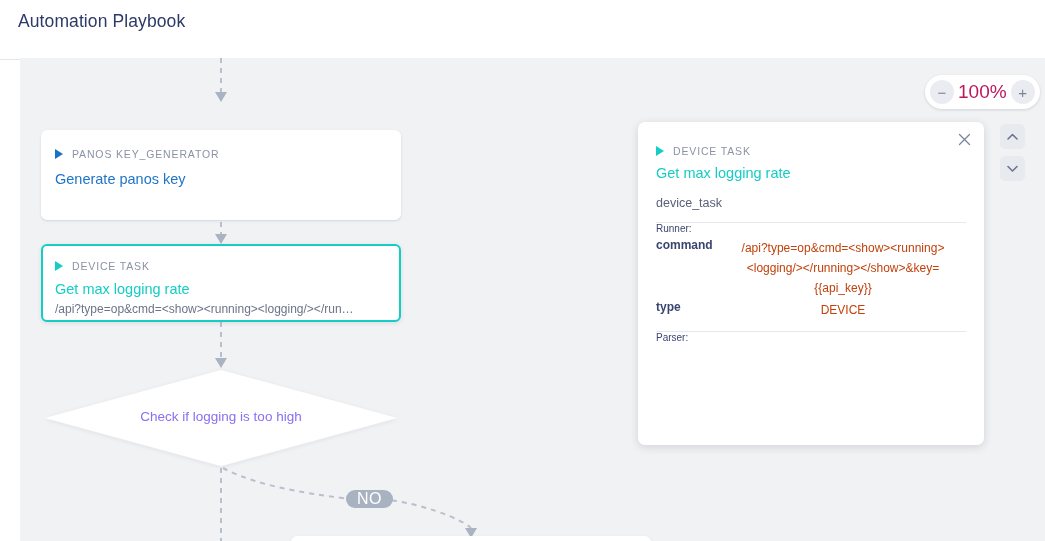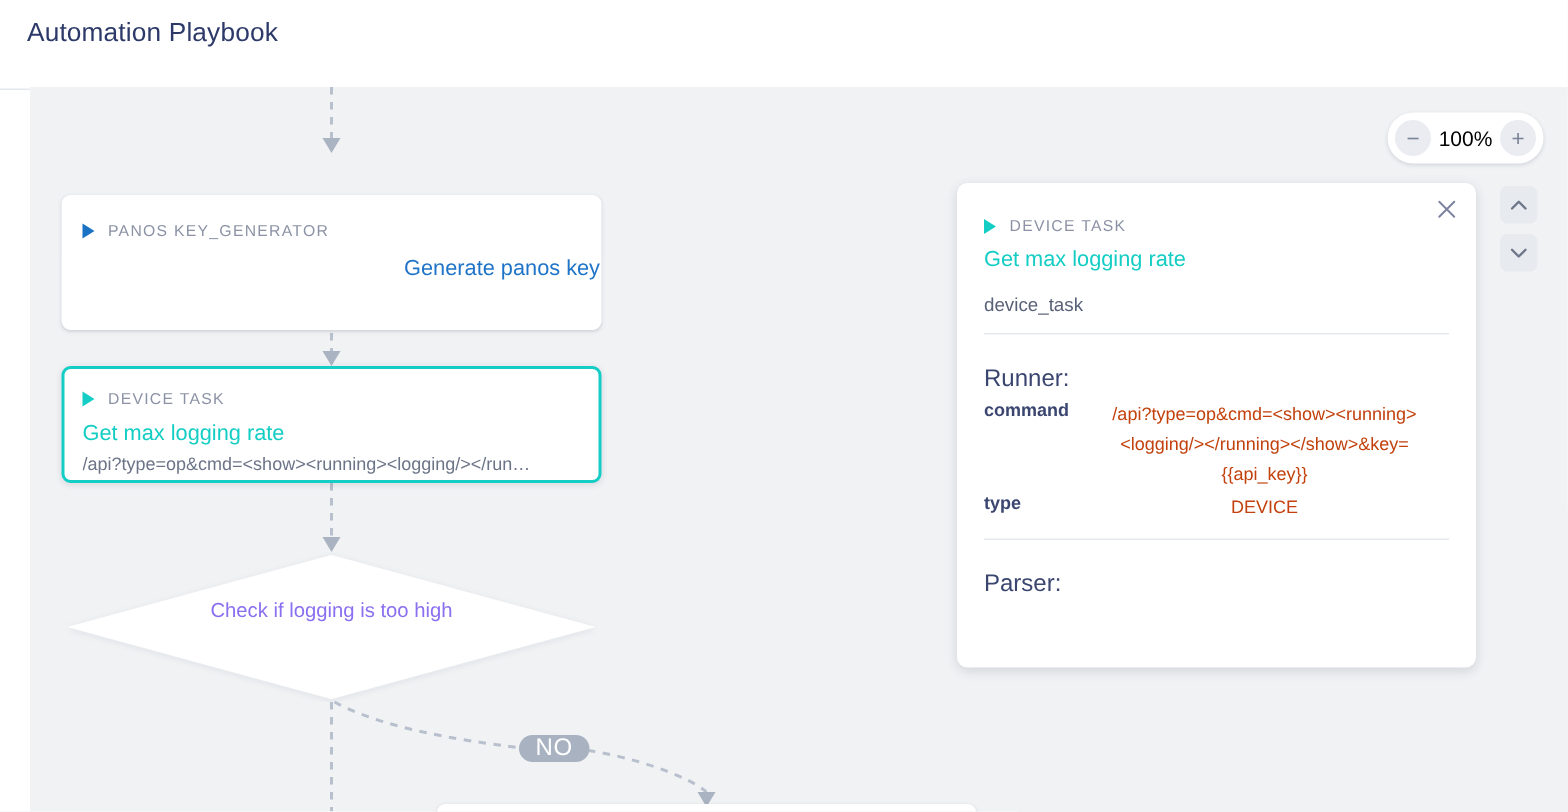--- a/index.html
+++ b/index.html
@@ -158,22 +158,22 @@
     display: flex;
     align-items: center;
     justify-content: center;
     color: #7b8396;
     font-size: 15px;
     line-height: 1;
     cursor: pointer;
     user-select: none;
   }
   .zoom-value {
-    font-size: 14px;
-    color: #000000;
+    font-size: 19px;
+    color: #be185d;
     min-width: 38px;
     text-align: center;
   }
 
   
   .nav-btns {
     position: absolute;
     left: 980px;
     top: 66px;
     display: flex;
@@ -230,23 +230,23 @@
     font-size: 12.5px;
     color: #596178;
     margin-top: 15px;
   }
   .divider {
     height: 1px;
     background: #e6e8ef;
     margin: 12px 0 0 0;
   }
   .section-head {
-    font-size: 16px;
+    font-size: 10px;
     color: #3b4670;
-    margin-top: 21px;
+    margin-top: 0;
   }
   .kv-table {
     width: 100%;
     border-collapse: collapse;
     margin-top: 4px;
   }
   .kv-table td {
     vertical-align: top;
     padding: 0 0 2px 0;
     font-size: 12px;
@@ -295,42 +295,42 @@
       <polygon points="195,300 207,300 201,310"></polygon>
       <polygon points="445,470 457,470 451,480"></polygon>
     </g>
   </svg>
 
   <div class="node-card" style="left:21px; top:72px; width:360px; height:90px;">
     <div class="node-kicker" style="margin:16px 0 0 13px;">
       <span class="tri"></span>
       <span class="kicker-label">PANOS KEY_GENERATOR</span>
     </div>
-    <div class="node-title" style="margin:10px 0 0 13px;text-align:right;">Generate panos key</div>
+    <div class="node-title" style="margin:10px 0 0 13px;">Generate panos key</div>
   </div>
 
   <div class="node-card selected" style="left:21px; top:186px; width:360px; height:78px;">
     <div class="node-kicker" style="margin:13px 0 0 12px;">
       <span class="tri teal"></span>
       <span class="kicker-label">DEVICE TASK</span>
     </div>
     <div class="node-title teal" style="margin:8px 0 0 12px;">Get max logging rate</div>
     <div class="node-sub" style="margin:5px 12px 0 12px;">/api?type=op&amp;cmd=&lt;show&gt;&lt;running&gt;&lt;logging/&gt;&lt;/run…</div>
   </div>
 
   <div class="diamond-wrap" style="left:21px; top:310px;">
     <svg width="360" height="100" viewBox="0 0 360 100" xmlns="http://www.w3.org/2000/svg">
       <defs>
         <filter id="dshadow" x="-20%" y="-20%" width="140%" height="140%">
           <feDropShadow dx="0" dy="1" stdDeviation="2" flood-color="#28325077" flood-opacity="0.18"></feDropShadow>
         </filter>
       </defs>
       <path d="M 180 2 L 356 50 L 180 98 L 4 50 Z" fill="#ffffff" filter="url(#dshadow)"></path>
     </svg>
-    <div class="diamond-label" style="top:31px;">Check if logging is too high</div>
+    <div class="diamond-label" style="top:41px;">Check if logging is too high</div>
   </div>
 
   <div class="branch-badge" style="left:326px; top:432px;">NO</div>
 
   <div class="zoom-ctl">
     <div class="zbtn">−</div>
     <div class="zoom-value">100%</div>
     <div class="zbtn">+</div>
   </div>
 

